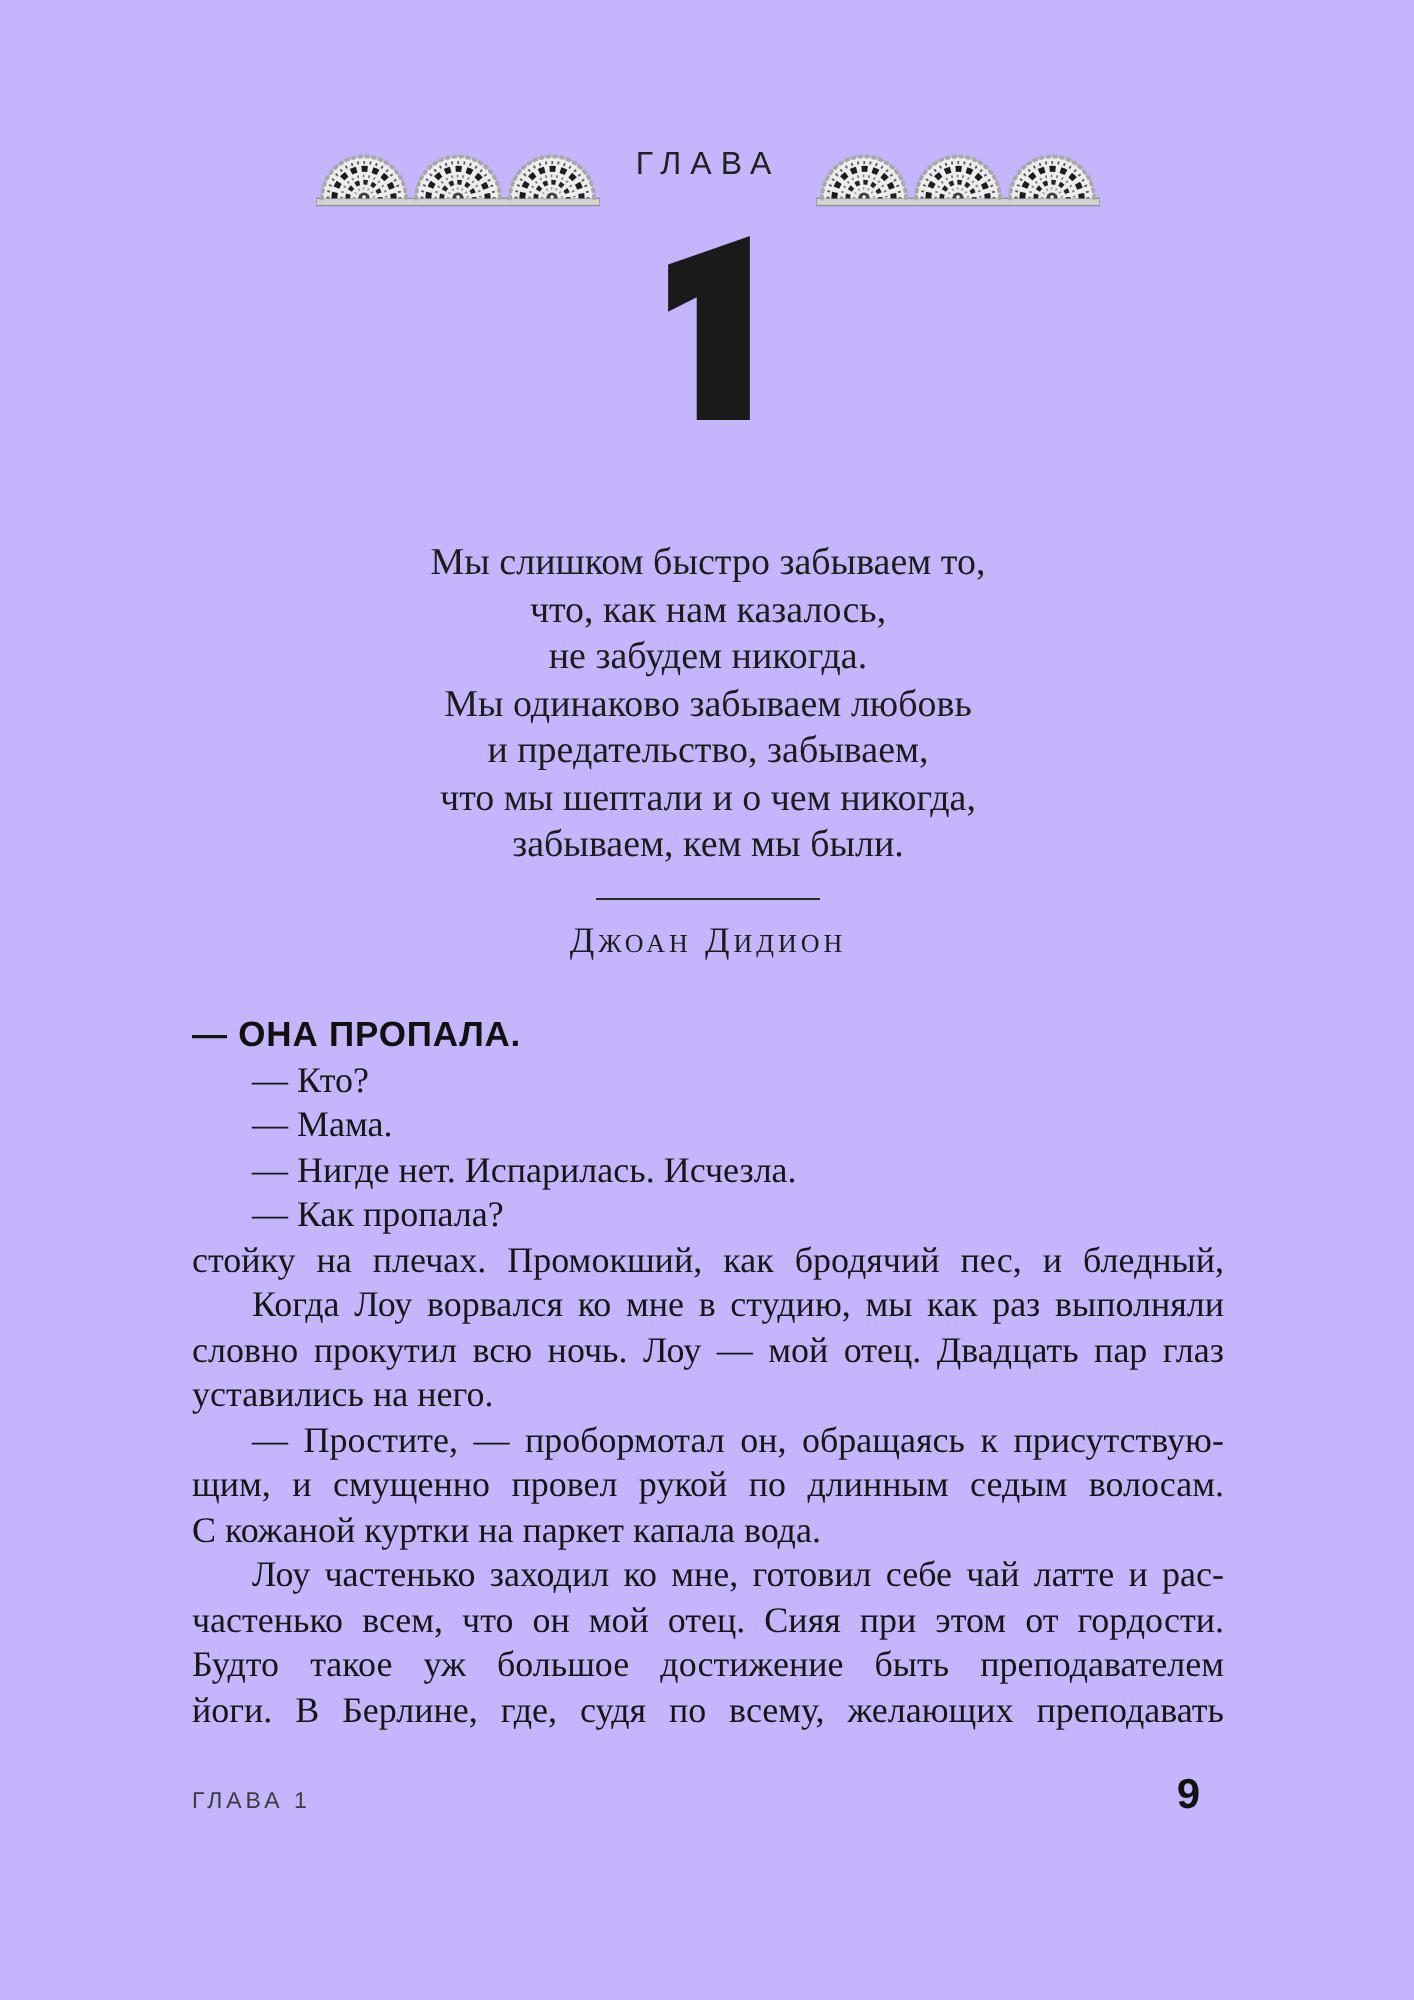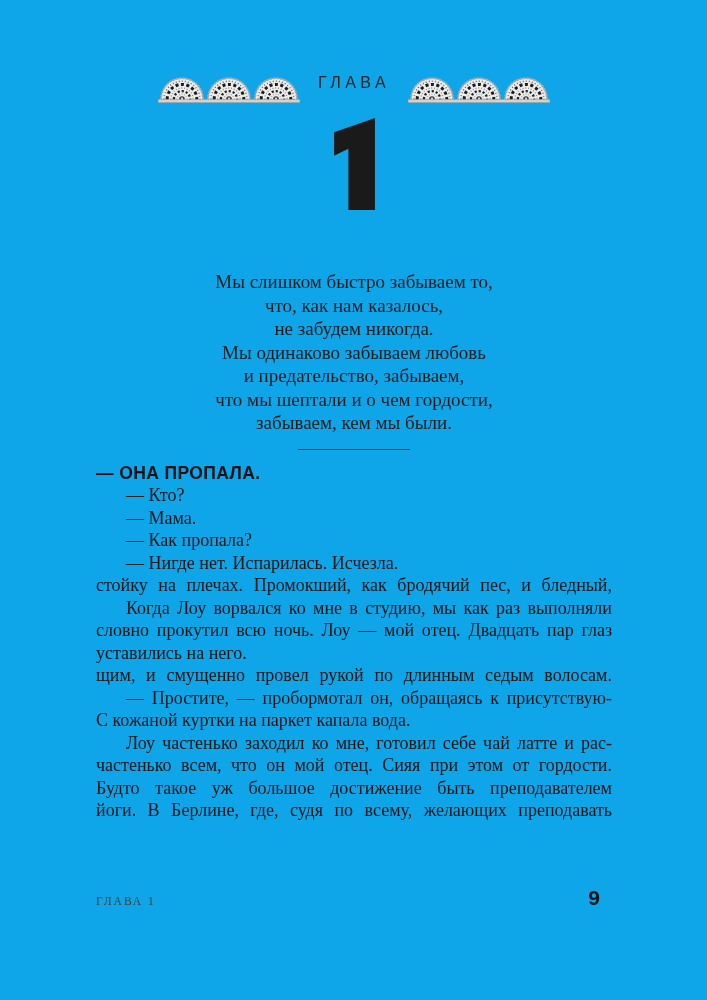--- a/index.html
+++ b/index.html
@@ -1,20 +1,20 @@
 <!DOCTYPE html>
 <html lang="ru"><head>
 <meta charset="utf-8">
 <style>
   html,body{margin:0;padding:0;background:#ffffff;}
   .page{
     position:relative;
     width:707px;height:1000px;
     margin:0 auto;
-    background:#0ea5e9;
+    background:#c4b5fd;
     box-sizing:border-box;
     padding:0 95px 0 96px;
     overflow:hidden;
     color:#1a1a1a;
   }
   
   .chapter-head{
     margin-top:58px;
     display:flex;
     justify-content:center;
@@ -59,21 +59,21 @@
   .epi-attribution{
     font-family:"Liberation Serif",serif;
     font-variant:small-caps;
     font-size:18px;
     letter-spacing:2px;
     text-align:center;
     color:#1c1c1c;
   }
   
   .body-text{
-    margin-top:12px;
+    margin-top:24px;
     font-family:"Liberation Serif",serif;
     font-size:18px;
     line-height:22.5px;
     color:#161616;
   }
   .para{margin:0;}
   .line{text-align:left;}
   .line.just{text-align:justify;text-align-last:justify;}
   .line.indent{text-indent:30px;}
   .para.lead-bold .line{
@@ -86,21 +86,21 @@
   .para.dialogue .line{text-align:right;text-align-last:left;}
   
   .footer{
     position:absolute;
     left:96px;right:95px;top:886px;
     display:flex;
     justify-content:space-between;
     align-items:baseline;
   }
   .running-title{
-    font-family:Liberation Serif, serif;
+    font-family:Liberation Sans, sans-serif;
     font-size:11.5px;
     letter-spacing:2px;
     color:#3c3c3c;
   }
   .page-number{
     font-family:"Liberation Sans",sans-serif;
     font-size:21px;
     font-weight:700;
     color:#111;
     margin-right:12px;
@@ -151,51 +151,52 @@
 
   </div>
 
   <div class="epigraph">
     <div>
         <div class="epi-line">Мы слишком быстро забываем то,</div>
         <div class="epi-line">что, как нам казалось,</div>
         <div class="epi-line">не забудем никогда.</div>
         <div class="epi-line">Мы одинаково забываем любовь</div>
         <div class="epi-line">и предательство, забываем,</div>
-        <div class="epi-line">что мы шептали и о чем гордости,</div>
+        <div class="epi-line">что мы шептали и о чем никогда,</div>
         <div class="epi-line">забываем, кем мы были.</div>
       </div>
     <hr class="epi-sep">
+    <div class="epi-attribution">Джоан Дидион</div>
   </div>
 
   <div class="body-text">
       <div class="para lead-bold">
         <div class="line">— ОНА ПРОПАЛА.</div>
       </div>
       <div class="para dialogue">
         <div class="line indent">— Кто?</div>
       </div>
       <div class="para dialogue">
         <div class="line indent">— Мама.</div>
       </div>
       <div class="para dialogue">
+        <div class="line indent">— Нигде нет. Испарилась. Исчезла.</div>
+      </div>
+      <div class="para dialogue">
         <div class="line indent">— Как пропала?</div>
-      </div>
-      <div class="para dialogue">
-        <div class="line indent">— Нигде нет. Испарилась. Исчезла.</div>
       </div>
       <div class="para prose">
         <div class="line just">стойку на плечах. Промокший, как бродячий пес, и бледный,</div>
         <div class="line indent just">Когда Лоу ворвался ко мне в студию, мы как раз выполняли</div>
         <div class="line just">словно прокутил всю ночь. Лоу — мой отец. Двадцать пар глаз</div>
         <div class="line">уставились на него.</div>
       </div>
       <div class="para prose">
+        <div class="line indent just">— Простите, — пробормотал он, обращаясь к присутствую-</div>
         <div class="line just">щим, и смущенно провел рукой по длинным седым волосам.</div>
-        <div class="line indent just">— Простите, — пробормотал он, обращаясь к присутствую-</div>
         <div class="line">С кожаной куртки на паркет капала вода.</div>
       </div>
       <div class="para prose">
         <div class="line indent just">Лоу частенько заходил ко мне, готовил себе чай латте и рас-</div>
         <div class="line just">частенько всем, что он мой отец. Сияя при этом от гордости.</div>
         <div class="line just">Будто такое уж большое достижение быть преподавателем</div>
         <div class="line just">йоги. В Берлине, где, судя по всему, желающих преподавать</div>
       </div>
     </div>
 

